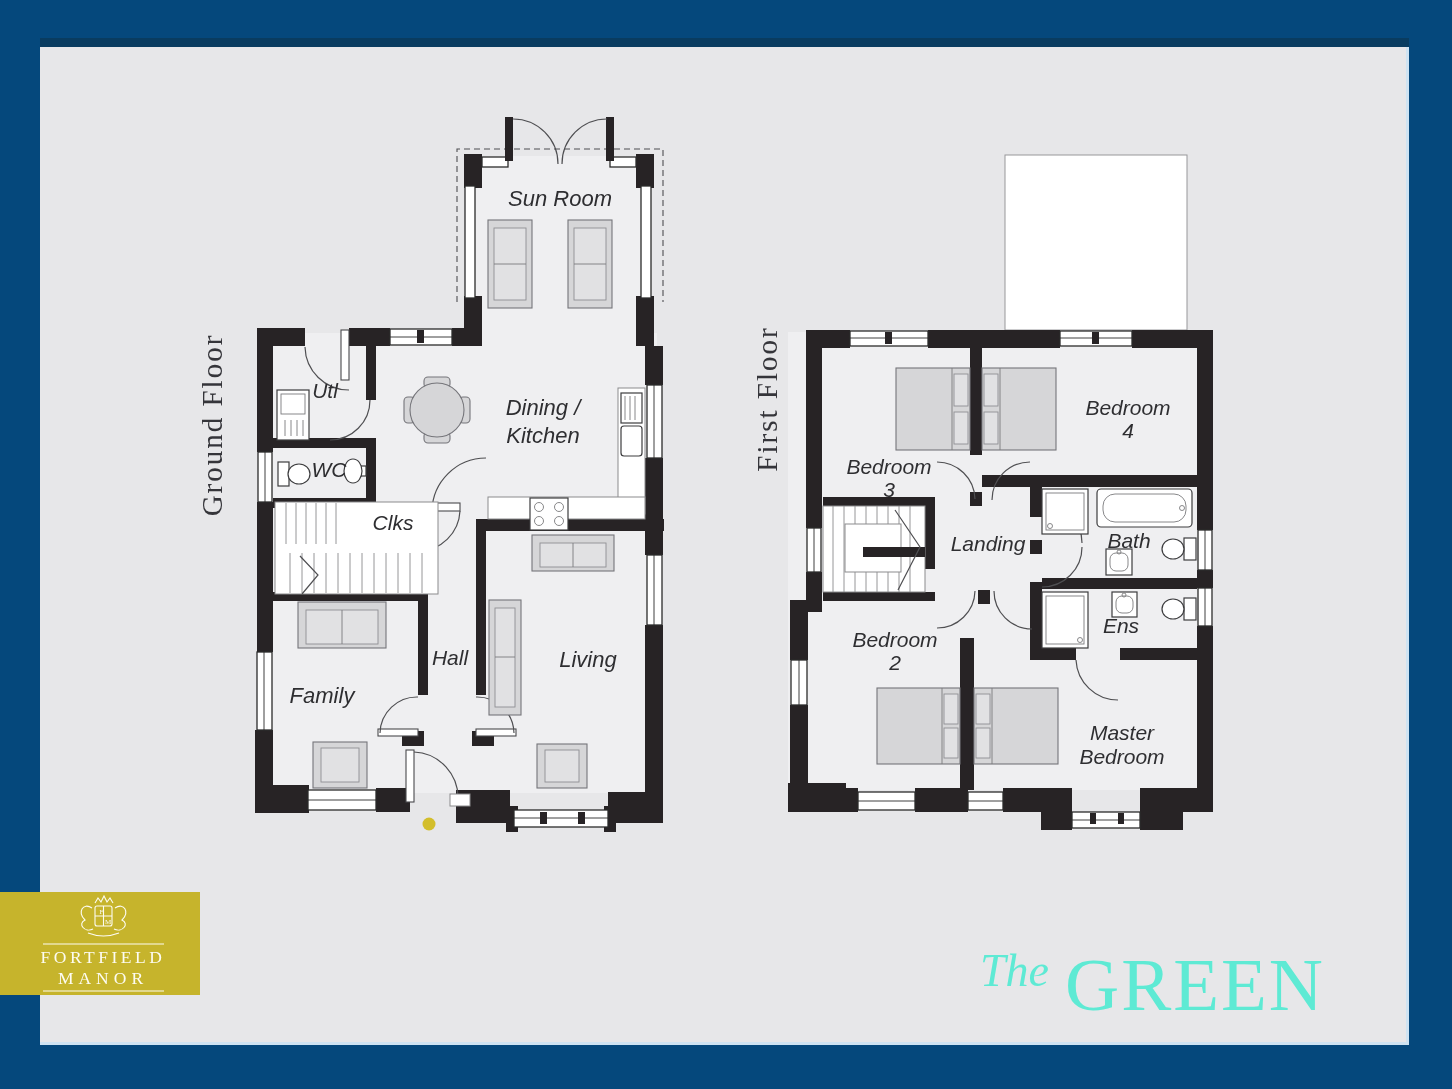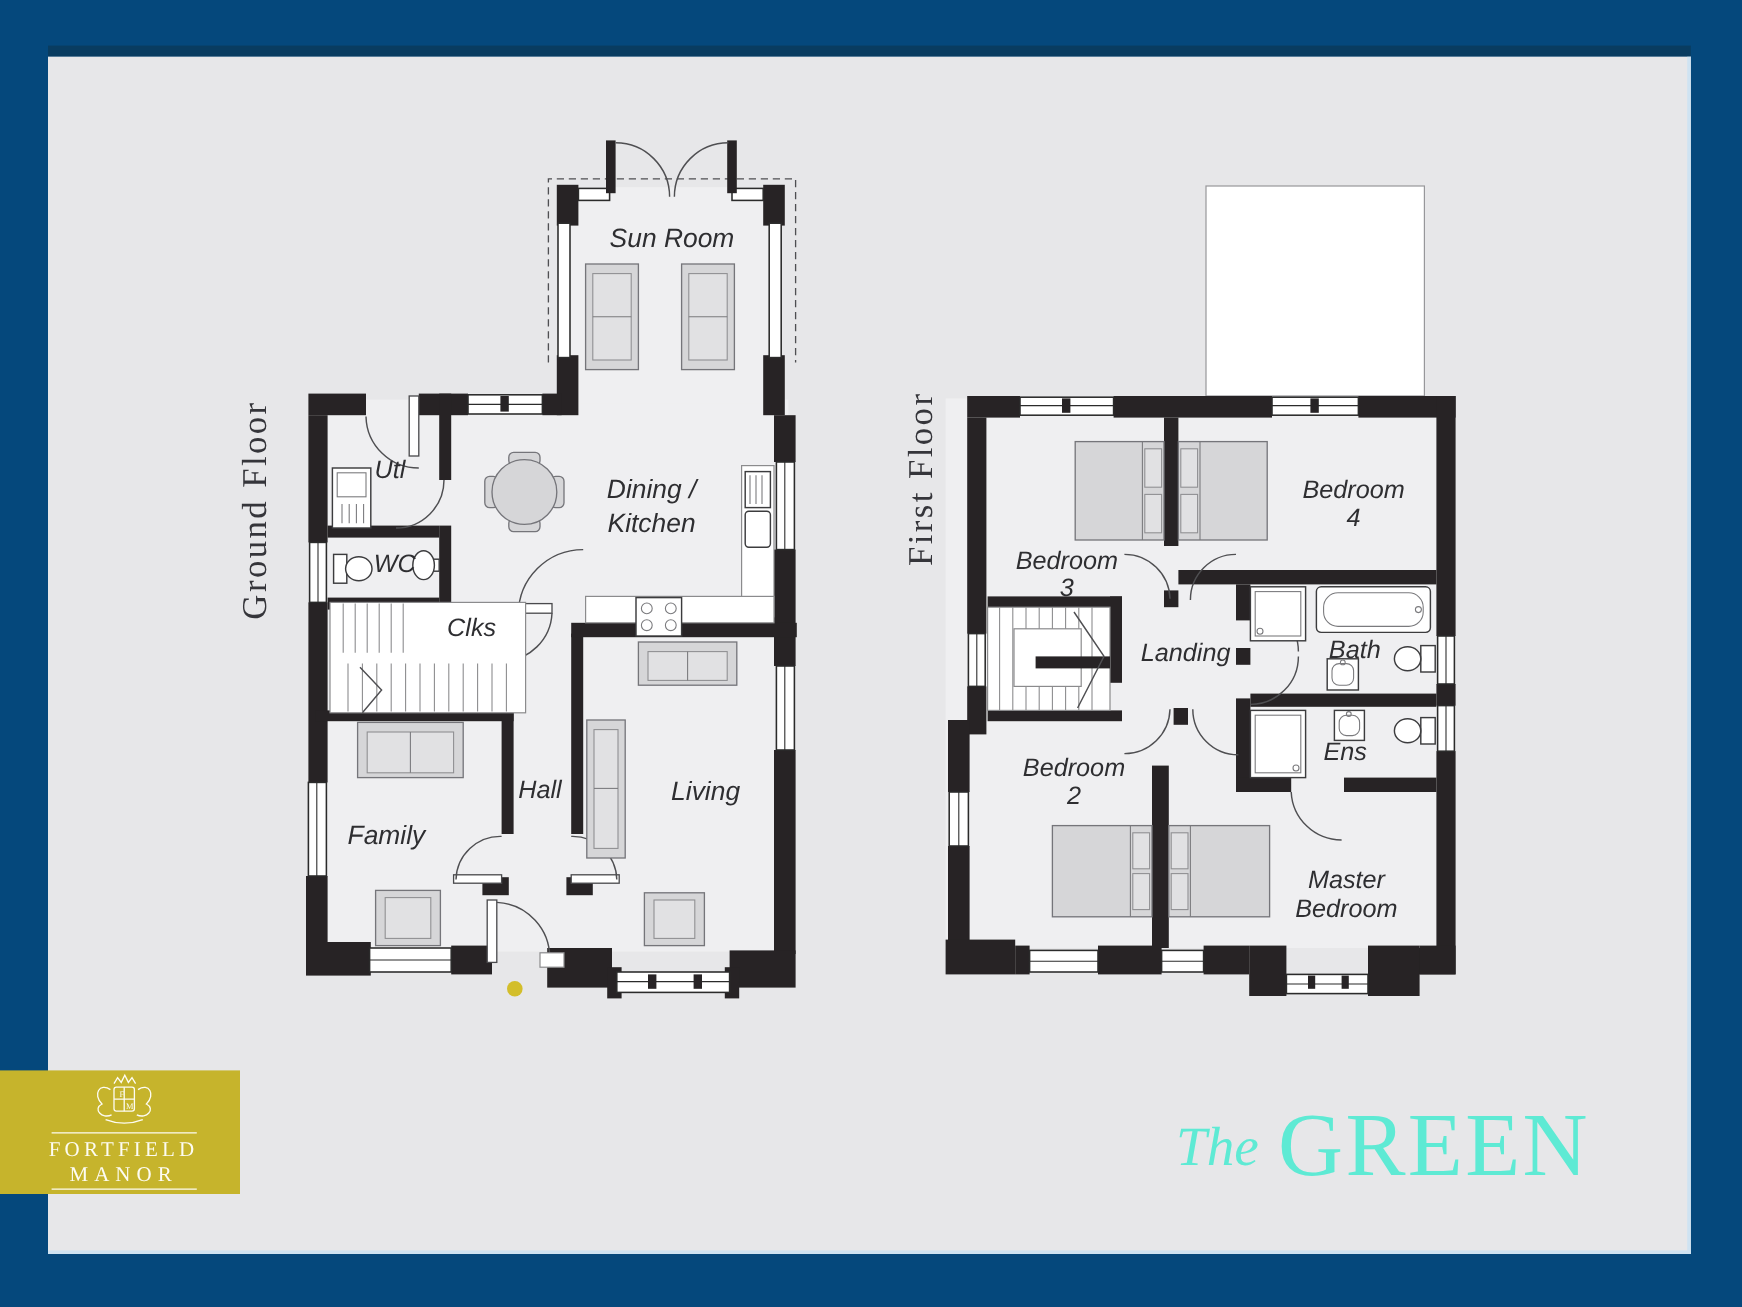--- a/index.html
+++ b/index.html
@@ -43,21 +43,21 @@
   .brand{
     position:absolute;left:0;top:892px;width:200px;height:103px;
     background:#c6b42c;z-index:5;
   }
   
   .plot-title{
     position:absolute;left:980px;top:912px;display:flex;align-items:center;
     color:#5eead4;z-index:5;
   }
   .plot-title .the{font:italic 46px "Liberation Serif",serif;margin-right:16px;}
-  .plot-title .green{font:75px "Liberation Serif",serif;letter-spacing:2px;}
+  .plot-title .green{font:75px "Liberation Serif",serif;letter-spacing:2px;margin-top:30px;}
 </style>
 </head>
 <body>
 
 <div class="panel"></div>
 
 <svg class="plan plan-ground" viewBox="195 100 475 745">
 
   <text class="title-v" transform="rotate(-90 222 425)" x="222" y="425">Ground Floor</text>
 

